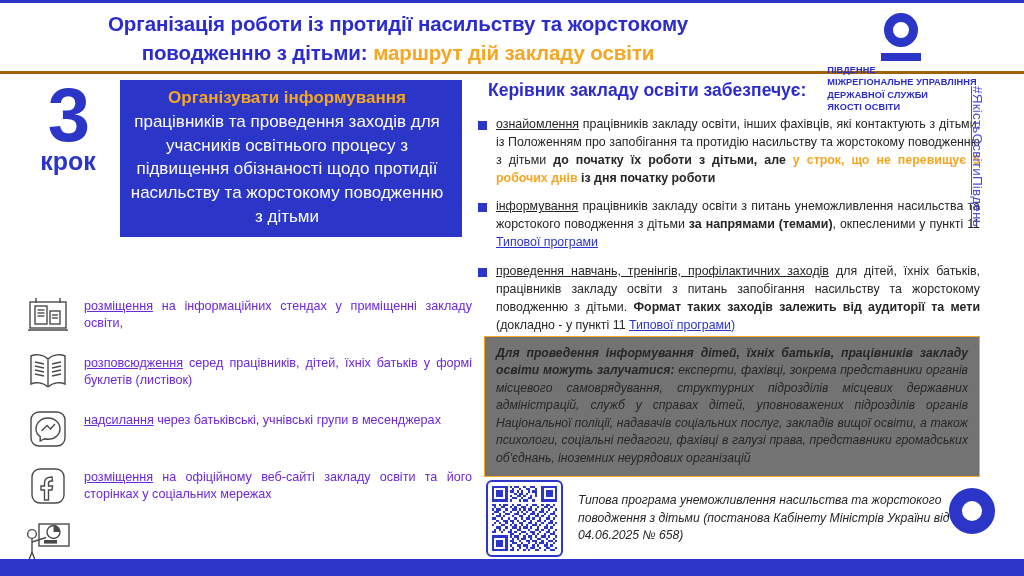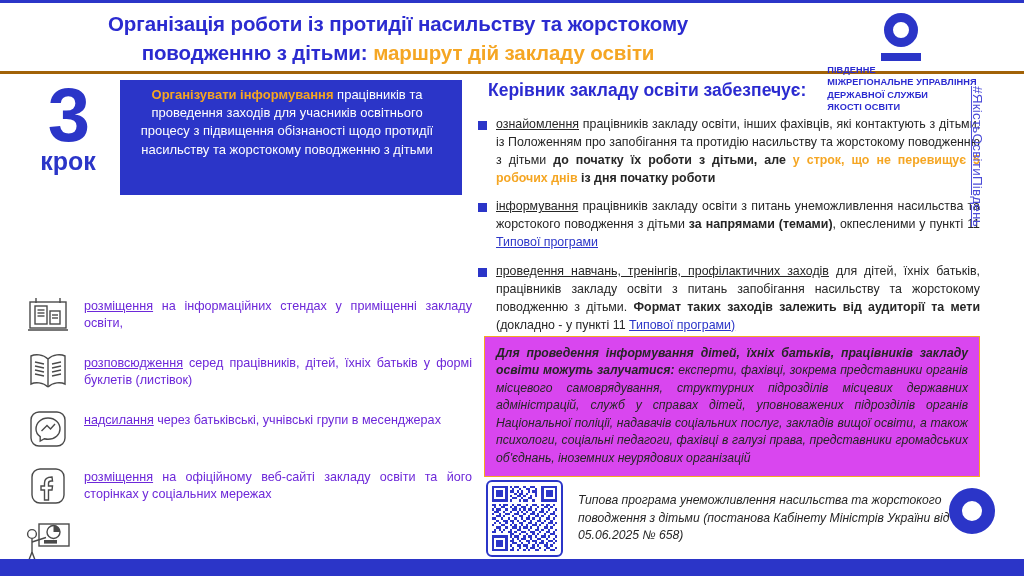--- a/index.html
+++ b/index.html
@@ -125,21 +125,21 @@
   }
 
   #step-callout {
     position: absolute;
     left: 98px;
     top: 0;
     width: 342px;
     min-height: 115px;
     background: #2B35C8;
     color: #ffffff;
-    font-size: 13px;
+    font-size: 17px;
     line-height: 1.40;
     text-align: center;
     padding: 6px 18px 8px 10px;
   }
   #step-callout .accent { color: #F5A623; font-weight: bold; }
 
   #left-intro {
     position: absolute;
     left: 24px;
     top: 130px;
@@ -229,21 +229,21 @@
   .right-text .kw { text-decoration: underline; }
   .right-text b { font-weight: bold; }
   .right-text .accent { color: #F5A623; font-weight: bold; }
   .right-text .link { color: #2B35C8; }
 
   #info-box {
     position: absolute;
     left: 6px;
     top: 262px;
     width: 496px;
-    background: #d946ef;
+    background: #737373;
     border: 1.6px solid #F5A623;
     padding: 8px 11px 9px 11px;
     font-size: 12.2px;
     line-height: 1.43;
     font-style: italic;
     color: #262626;
     text-align: justify;
   }
   #info-box b { font-weight: bold; }
 
@@ -695,21 +695,21 @@
             <rect x="8" y="28" width="2" height="1"></rect>
               <rect x="11" y="28" width="1" height="1"></rect>
               <rect x="14" y="28" width="1" height="1"></rect>
               <rect x="16" y="28" width="1" height="1"></rect>
               <rect x="19" y="28" width="2" height="1"></rect>
               <rect x="23" y="28" width="1" height="1"></rect>
               <rect x="26" y="28" width="2" height="1"></rect>
           </g>
         </svg>
       </div>
-      <div id="qr-caption">Типова програма унеможливлення насильства та жорстокого поводження з дітьми (постанова Кабінету Міністрів України від 05.06.2025 № 658)</div>
+      <div id="qr-caption">Типова програма унеможливлення насильства та жорстокого поводження з дітьми (постанова Кабінету Міністрів України від 04.06.2025 № 658)</div>
     </div>
 
     <div id="corner-ring"></div>
   </div>
 
 </div>
 
 <div id="hashtag">#ЯкістьОсвітиПівдень</div>
 
 <div id="footer-bar"></div>

